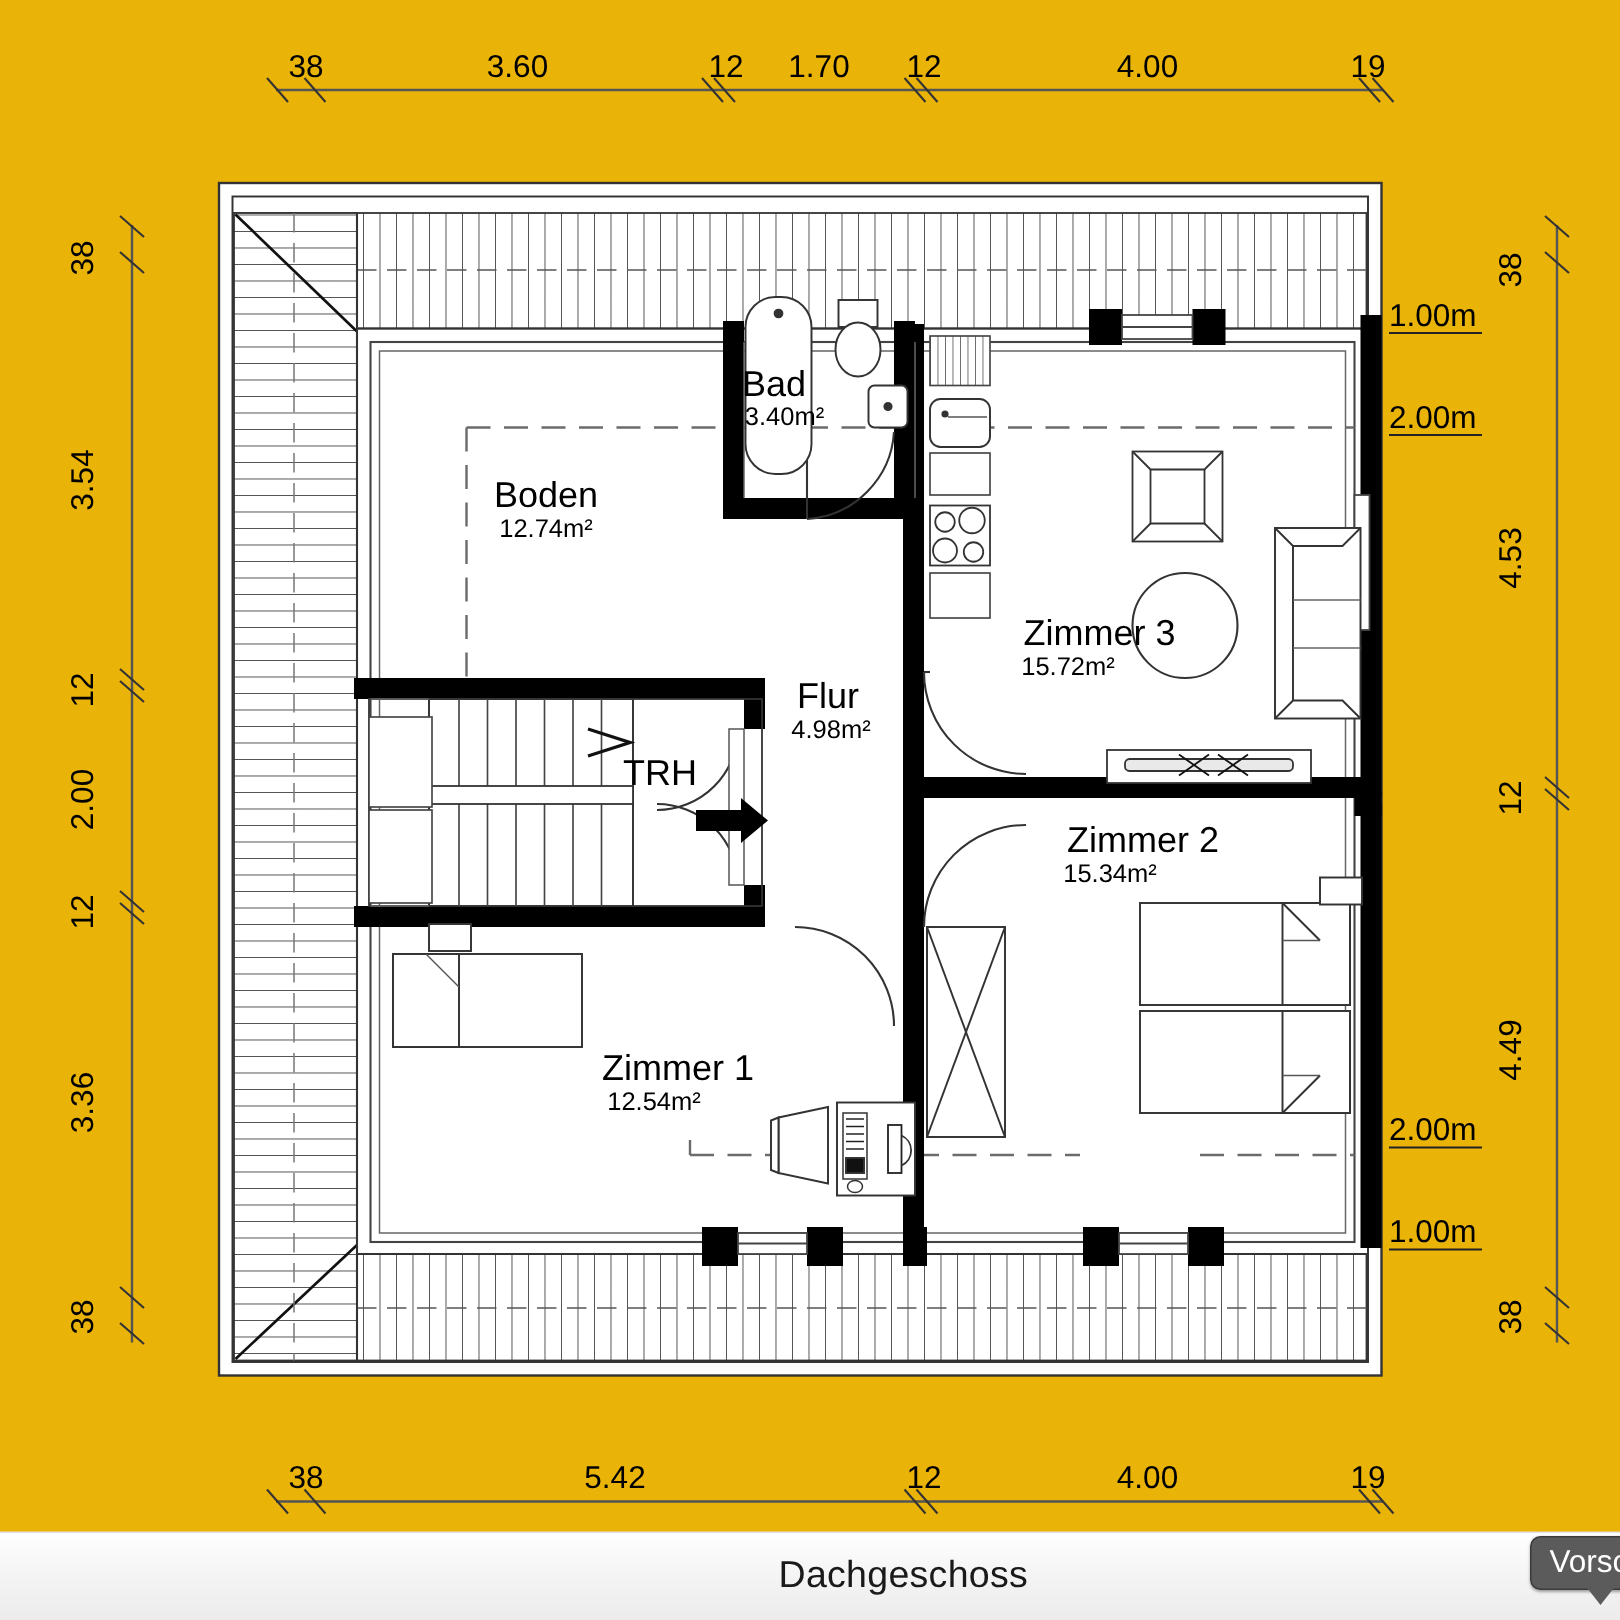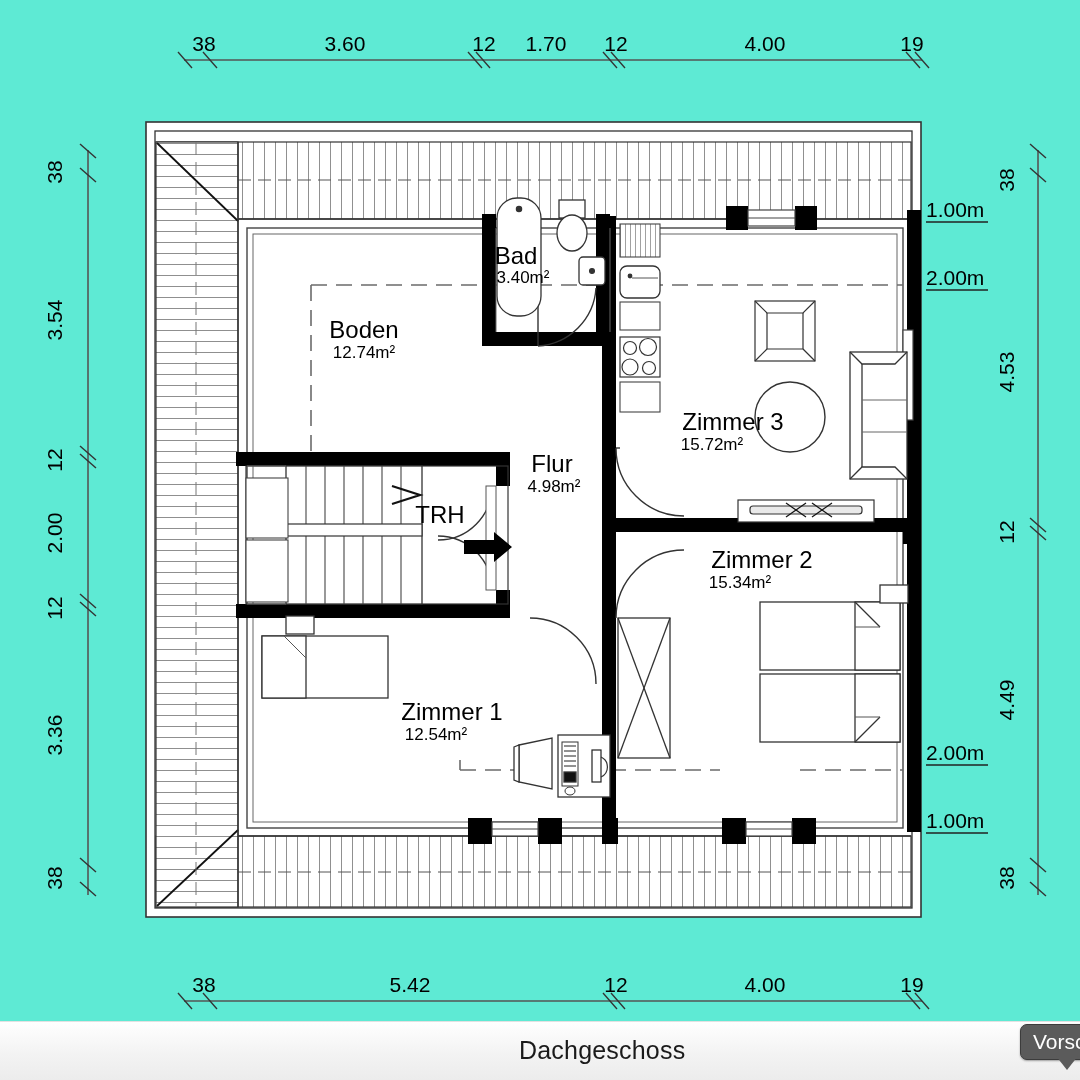--- a/index.html
+++ b/index.html
@@ -1,18 +1,18 @@
 <!DOCTYPE html>
 <html><head>
 <meta charset="utf-8">
 <style>
   html,body{margin:0;padding:0;background:#ffffff;}
   body{width:1080px;height:1080px;overflow:hidden;
        font-family:"Liberation Sans", sans-serif;color:#000;}
-  #stage{position:relative;width:1080px;height:1080px;background:#5eead4;}
+  #stage{position:relative;width:1080px;height:1080px;background:#eab308;}
   svg#plan{position:absolute;left:0;top:0;width:1080px;height:1080px;display:block;}
   .dimtxt{font-family:"Liberation Sans",sans-serif;font-size:21px;fill:#000;}
   .dimtxt-v{font-family:"Liberation Sans",sans-serif;font-size:21px;fill:#000;}
   .roomname{font-family:"Liberation Sans",sans-serif;font-size:24px;fill:#000;}
   .roomarea{font-family:"Liberation Sans",sans-serif;font-size:17px;fill:#000;}
   .htxt{font-family:"Liberation Sans",sans-serif;font-size:21px;fill:#000;}
   .caption{position:absolute;left:0;bottom:0;width:1080px;height:58px;
            background:linear-gradient(to bottom,#ffffff 0%,#f3f3f3 55%,#ececec 100%);
            border-top:1px solid #e2e2e2;padding-left:44px;}
   .caption span{position:absolute;left:519px;top:14px;font-size:25px;color:#1a1a1a;

